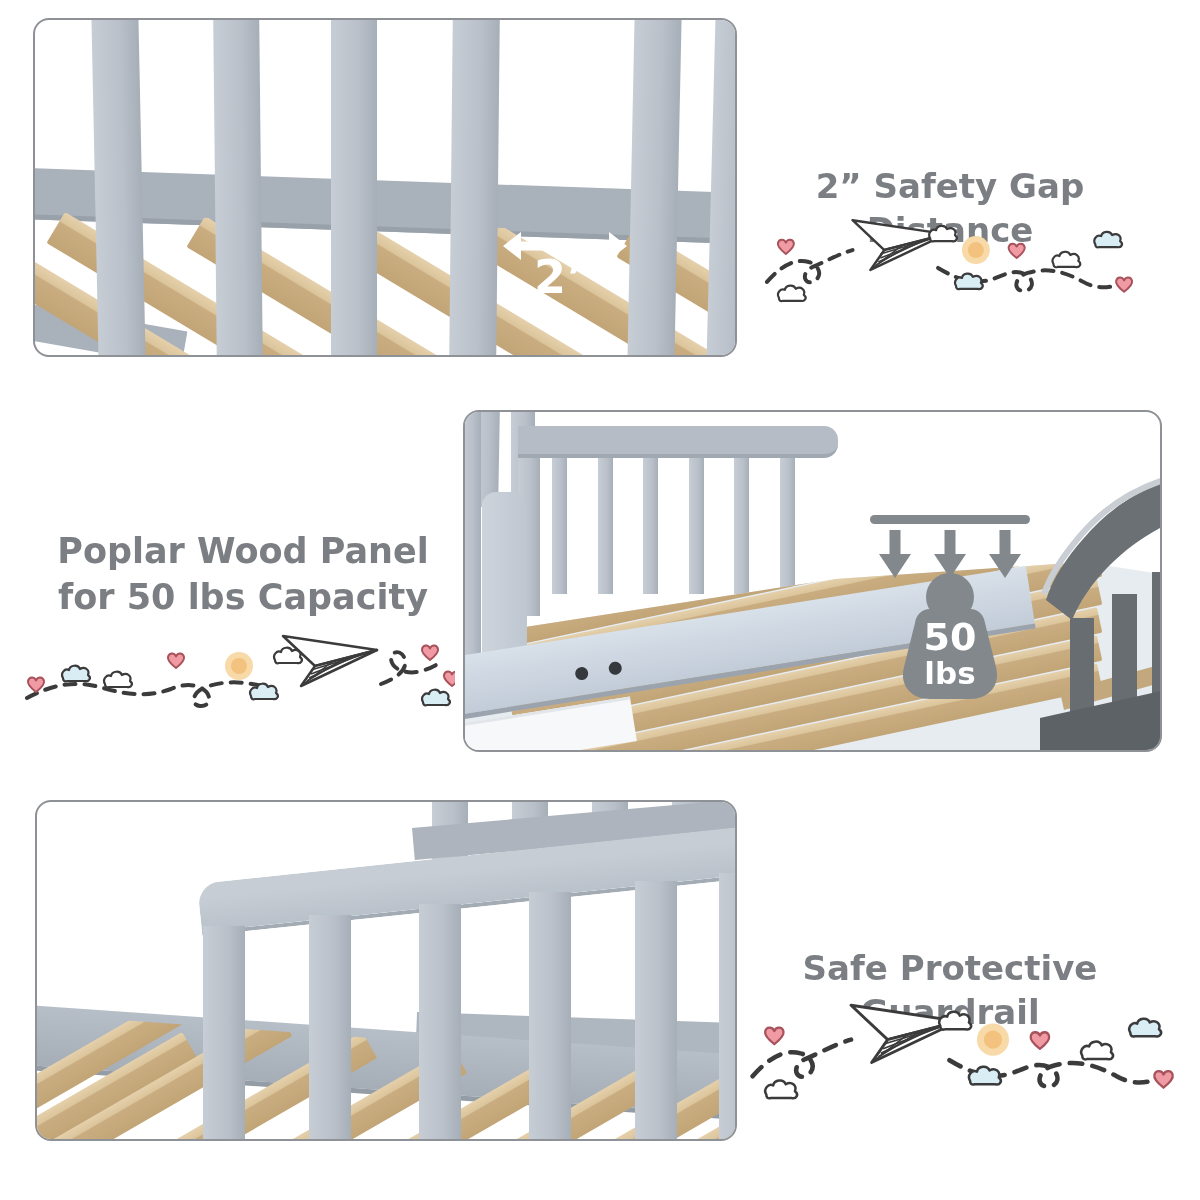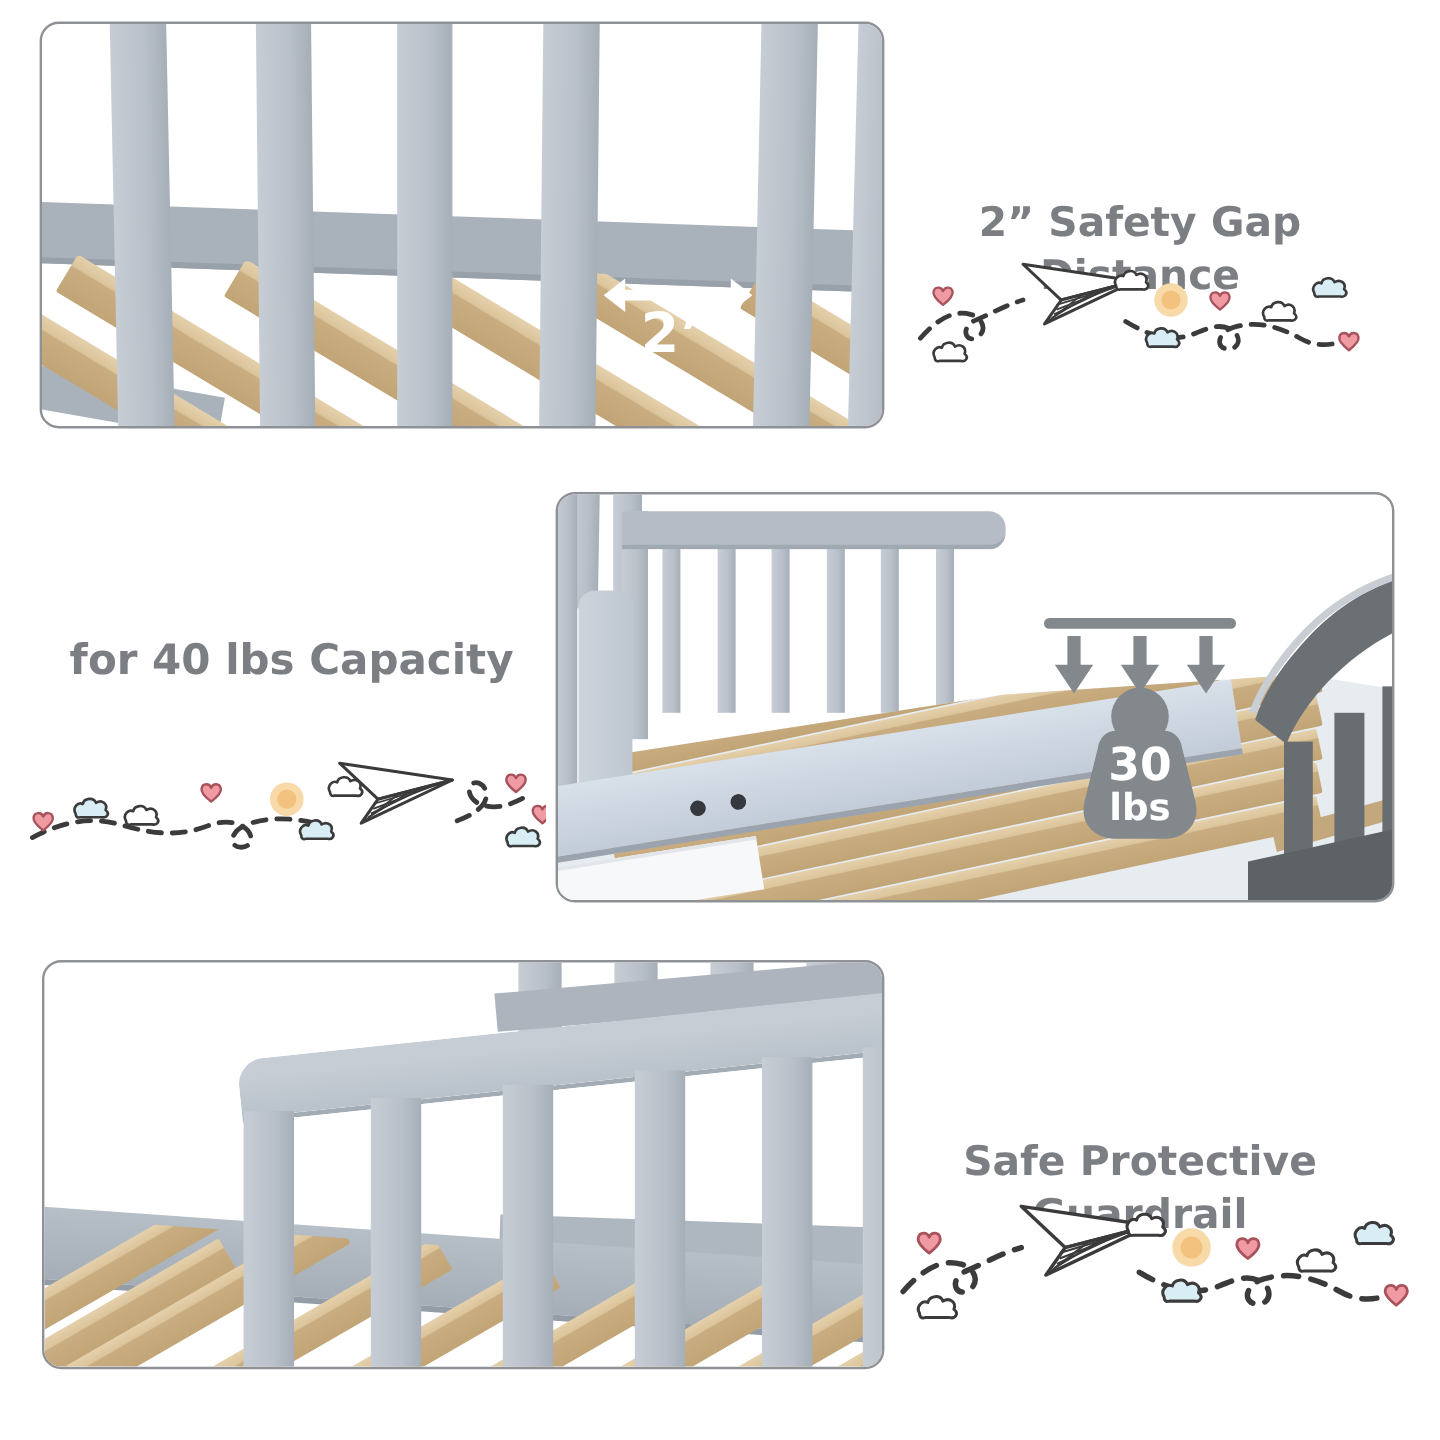--- a/index.html
+++ b/index.html
@@ -85,21 +85,22 @@
     <use href="#plane" x="88" y="2"></use>
     <use href="#cloudW" x="164" y="12"></use>
     <use href="#cloudB" x="190" y="60"></use>
     <use href="#heart" x="246" y="30"></use>
     <use href="#cloudW" x="288" y="38"></use>
     <use href="#cloudB" x="330" y="18"></use>
     <use href="#heart" x="354" y="64"></use>
   </svg>
 
   <div class="caption" style="left:28px;top:528px;width:430px;font-size:35px;line-height:46px">
-    <div>for 40 lbs Capacity</div>
+    <div>Poplar Wood Panel</div>
+    <div>for 50 lbs Capacity</div>
   </div>
   <svg class="abs" style="left:25px;top:622px" width="430" height="100" viewBox="0 0 430 100">
     <use href="#sun" x="200" y="30"></use>
     <path class="dash" d="M2 76 C28 62 52 58 78 66 C102 73 124 75 146 67 C158 62 168 62 176 66 C188 72 186 85 175 84 C165 83 167 70 181 65 C200 58 220 60 238 64"></path>
     <path class="dash" d="M356 62 C372 56 382 48 380 38 C378 28 366 28 366 36 C366 46 378 52 392 50 C402 48 410 44 416 40"></path>
     <use href="#heart" x="2" y="54"></use>
     <use href="#cloudB" x="34" y="42"></use>
     <use href="#cloudW" x="76" y="48"></use>
     <use href="#heart" x="142" y="30"></use>
     <use href="#cloudB" x="222" y="60"></use>
@@ -165,21 +166,21 @@
           <line x1="80" y1="0" x2="80" y2="26" stroke-width="11"></line>
             <polygon points="64,24 96,24 80,48" stroke="none"></polygon>
           <line x1="135" y1="0" x2="135" y2="26" stroke-width="11"></line>
             <polygon points="119,24 151,24 135,48" stroke="none"></polygon>
         </g>
       </svg>
       <svg class="abs" style="left:30px;top:58px" width="120" height="132" viewBox="0 0 120 132">
         <circle cx="60" cy="24" r="24" fill="#83888d"></circle>
         <path d="M40 36 C32 36 26 42 25 50 L14 94 C9 113 22 126 40 126 L80 126 C98 126 111 113 106 94 L95 50 C94 42 88 36 80 36 Z" fill="#83888d"></path>
       </svg>
-      <div class="weight-label" style="top:100px;font-size:38px">30</div>
+      <div class="weight-label" style="top:100px;font-size:38px">50</div>
       <div class="weight-label" style="top:140px;font-size:31px">lbs</div>
     </div>
   </div>
 
   <div class="panel" style="left:35px;top:800px;width:698px;height:337px">
     <div class="vslat" style="left:395px;top:-6px;width:36px;height:70px"></div>
     <div class="vslat" style="left:475px;top:-6px;width:36px;height:70px"></div>
     <div class="vslat" style="left:555px;top:-4px;width:36px;height:70px"></div>
     <div class="vslat" style="left:635px;top:-2px;width:36px;height:70px"></div>
 

